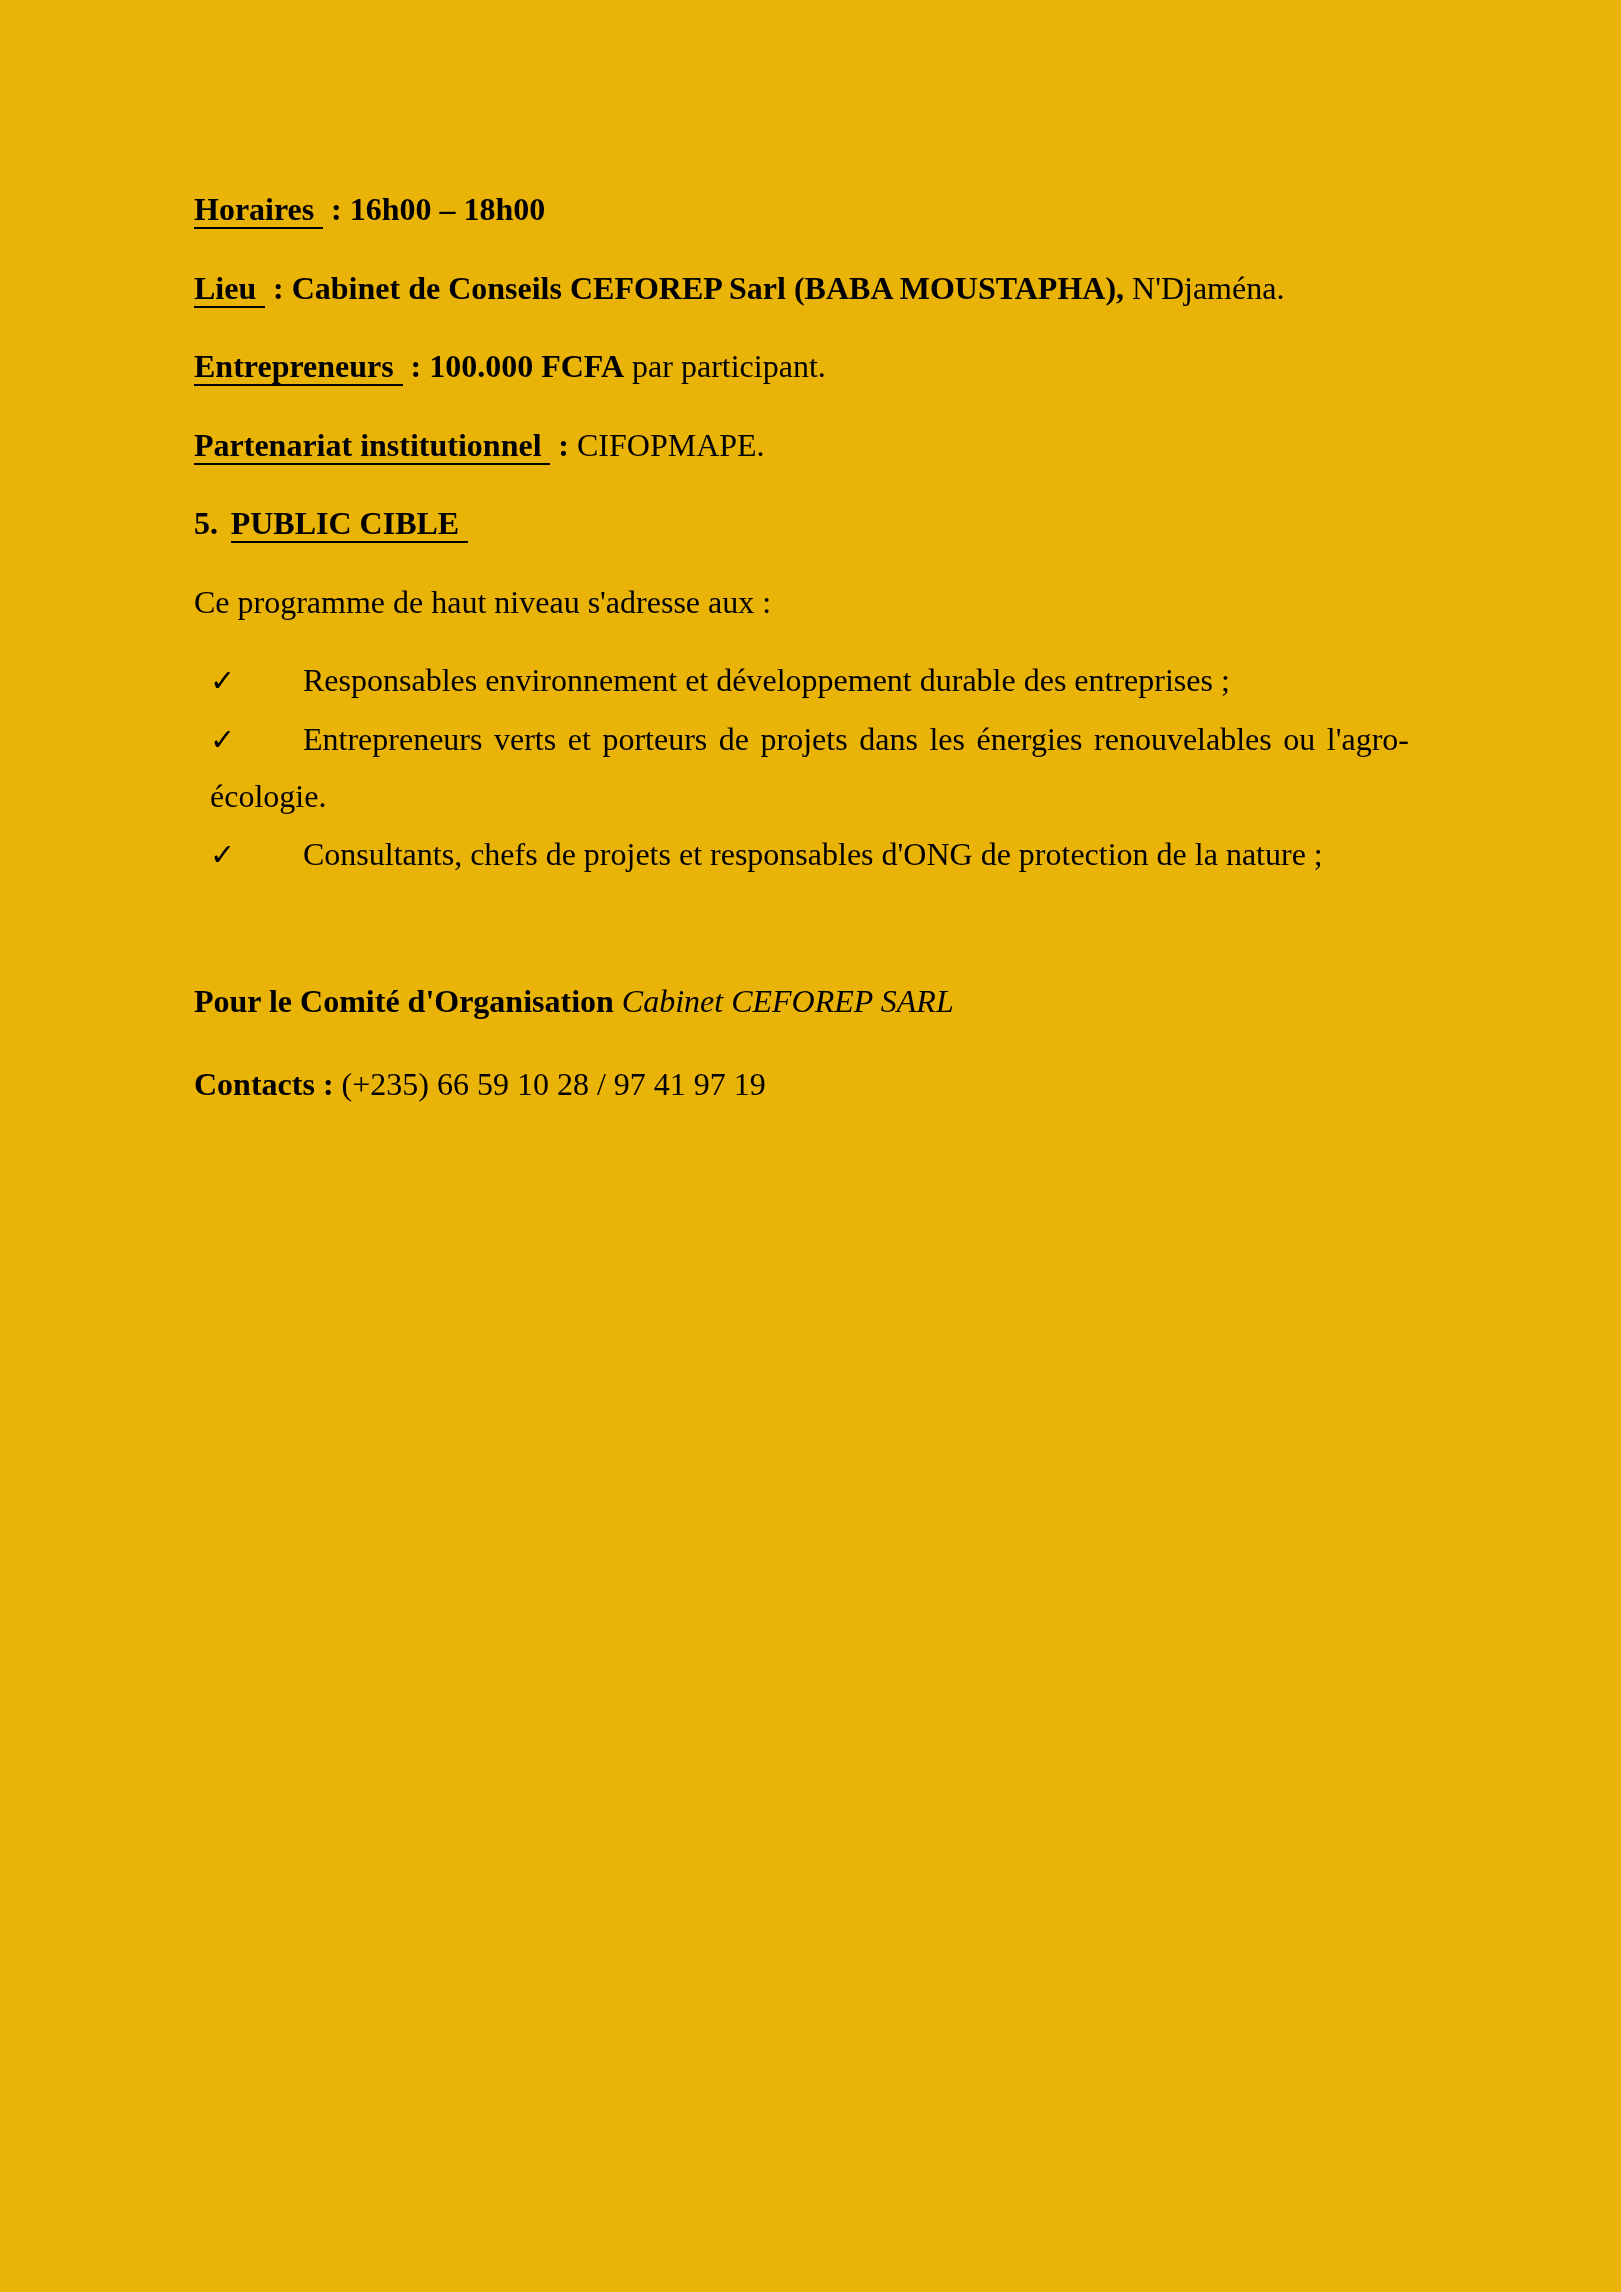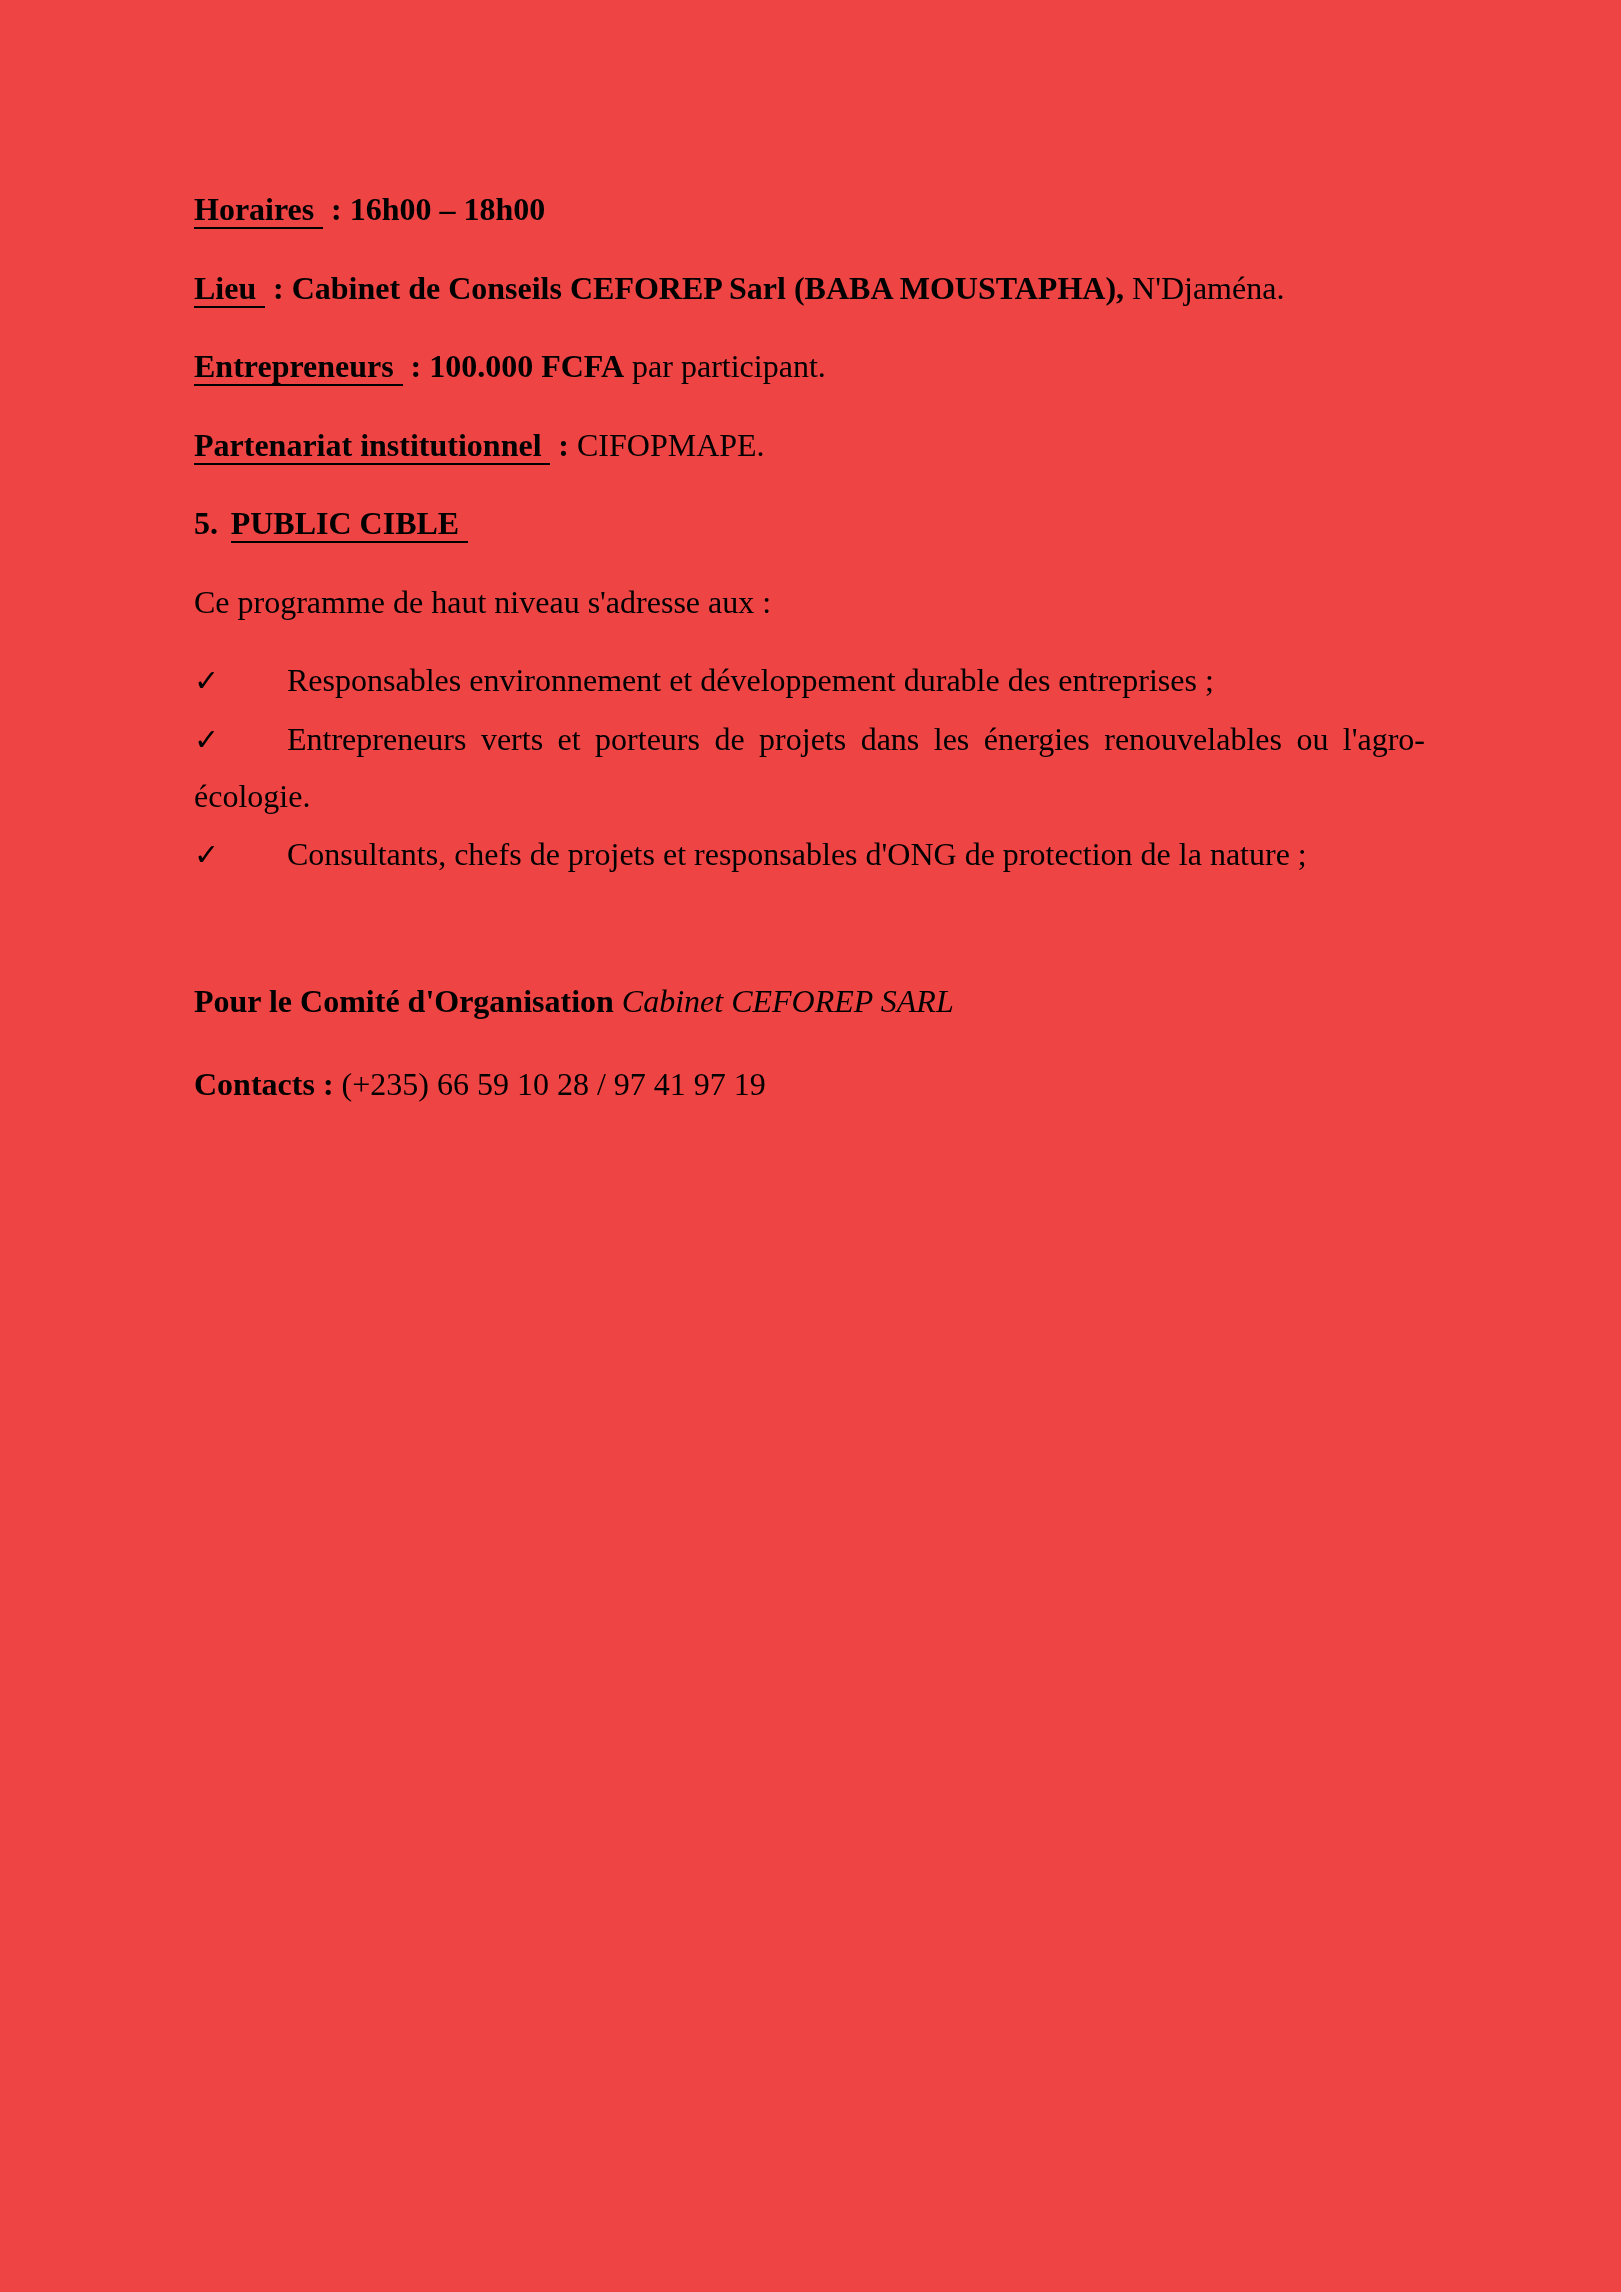--- a/index.html
+++ b/index.html
@@ -17,36 +17,36 @@
     overflow: hidden;
   }
   .para { margin: 0 0 22.5px 0; }
   .b { font-weight: bold; }
   .it { font-style: italic; }
   .u {
     border-bottom: 2.9px solid #000000;
     padding-right: 8.8px;
   }
   .heading .num { margin-right: 12.7px; }
-  .bullets { margin: 0; }
+  .bullets { margin: 16px; }
   .bullet { margin: 0 0 2px 0; }
   .bullet.justify { text-align: justify; }
   .check {
     display: inline-block;
     width: 93px;
     font-family: "DejaVu Sans", sans-serif;
     font-size: 30px;
   }
   .center { }
   .sig { margin-top: 90px; margin-bottom: 26.5px; }
 </style>
 </head>
 <body>
 
-<div class="page" style="background: #ef4444; color: rgb(0, 0, 0);">
+<div class="page" style="background: #eab308; color: rgb(0, 0, 0);">
 
   <p class="para"><span class="b u">Horaires</span><span class="b"> : </span><span class="b">16h00 – 18h00</span><span></span></p>
 
   <p class="para"><span class="b u">Lieu</span><span class="b"> : </span><span class="b">Cabinet de Conseils CEFOREP Sarl (BABA MOUSTAPHA),</span><span> N'Djaména.</span></p>
 
   <p class="para"><span class="b u">Entrepreneurs</span><span class="b"> : </span><span class="b">100.000 FCFA</span><span> par participant.</span></p>
 
   <p class="para"><span class="b u">Partenariat institutionnel</span><span class="b"> : </span><span class="b"></span><span>CIFOPMAPE.</span></p>
 
   <p class="para heading"><span class="b num">5.</span><span class="b u">PUBLIC CIBLE</span></p>

